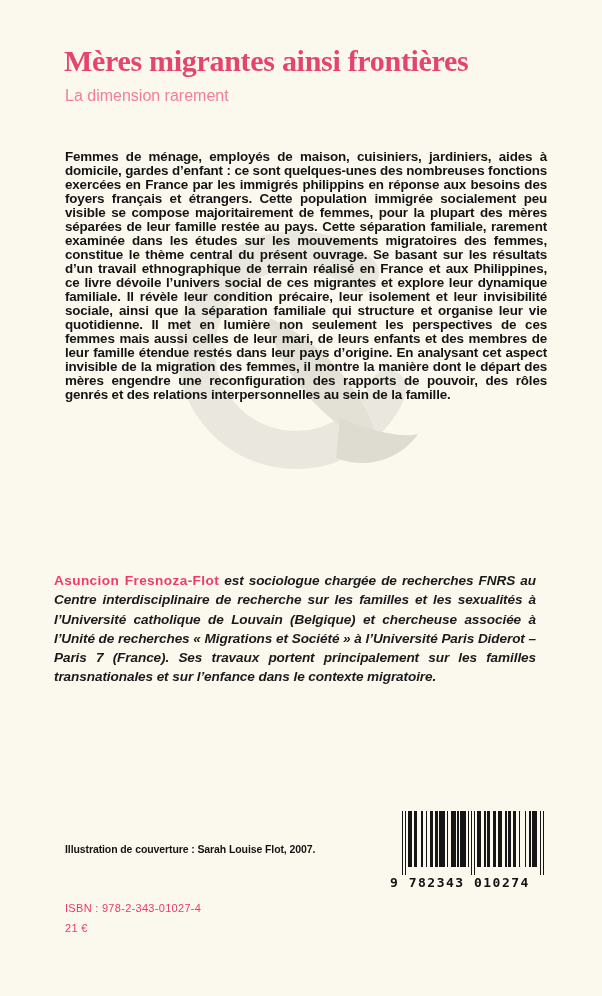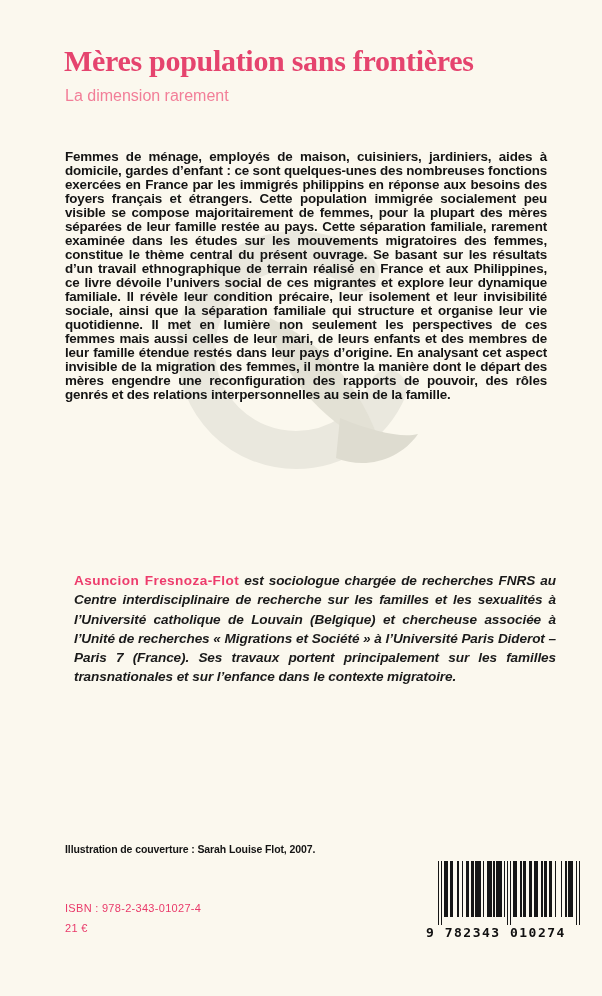--- a/index.html
+++ b/index.html
@@ -32,21 +32,21 @@
   .synopsis{
     position:absolute;left:65px;top:150px;width:482px;
     margin:0;
     font-size:13.4px;line-height:14px;
     font-weight:bold;
     text-align:justify;
     color:#141414;
     letter-spacing:-0.15px;
   }
   .bio{
-    position:absolute;left:74px;top:571px;width:482px;
+    position:absolute;left:54px;top:571px;width:482px;
     margin:0;
     font-size:13.6px;line-height:19.3px;
     font-style:italic;font-weight:600;
     text-align:justify;
     color:#1a1a1a;
     letter-spacing:-0.1px;
   }
   .bio .author{
     font-style:normal;
     color:#ed3c6c;
@@ -64,21 +64,21 @@
     color:#e93a6a;
     letter-spacing:0.3px;
   }
   .price{
     position:absolute;left:65px;top:922px;
     font-size:11px;font-weight:normal;
     color:#e93a6a;
     letter-spacing:0.3px;
   }
   .barcode{
-    position:absolute;left:390px;top:861px;width:158px;height:86px;margin-left:36px;
+    position:absolute;left:390px;top:811px;width:158px;height:86px;
   }
   .barcode svg{
     display:block;
     margin-left:12px;
     width:142px;height:64px;
   }
   .barcode-digits{
     margin-top:0px;
     font-family:"DejaVu Sans Mono",monospace;
     font-size:13px;font-weight:bold;
@@ -91,21 +91,21 @@
 <body>
 
 <div class="page">
 
   <svg class="watermark" viewBox="0 0 300 280" aria-hidden="true">
     <circle cx="146" cy="128" r="100" fill="none" stroke="#eae8de" stroke-width="38" stroke-dasharray="500 128" stroke-dashoffset="-40" stroke-linecap="round"></circle>
     <path d="M 120 96 C 168 118 212 162 232 228 C 178 204 136 160 118 104 Z" fill="#e3e1d5"></path>
     <path d="M 190 196 C 224 210 252 216 268 212 C 250 238 216 248 186 236 Z" fill="#dedcd0"></path>
   </svg>
 
-  <h1 class="book-title">Mères population sans frontières</h1>
+  <h1 class="book-title">Mères migrantes ainsi frontières</h1>
 
   <div class="book-subtitle">
     <div>La dimension rarement</div>
   </div>
 
   <p class="synopsis">Femmes de ménage, employés de maison, cuisiniers, jardiniers, aides à domicile, gardes d’enfant : ce sont quelques-unes des nombreuses fonctions exercées en France par les immigrés philippins en réponse aux besoins des foyers français et étrangers. Cette population immigrée socialement peu visible se compose majoritairement de femmes, pour la plupart des mères séparées de leur famille restée au pays. Cette séparation familiale, rarement examinée dans les études sur les mouvements migratoires des femmes, constitue le thème central du présent ouvrage. Se basant sur les résultats d’un travail ethnographique de terrain réalisé en France et aux Philippines, ce livre dévoile l’univers social de ces migrantes et explore leur dynamique familiale. Il révèle leur condition précaire, leur isolement et leur invisibilité sociale, ainsi que la séparation familiale qui structure et organise leur vie quotidienne. Il met en lumière non seulement les perspectives de ces femmes mais aussi celles de leur mari, de leurs enfants et des membres de leur famille étendue restés dans leur pays d’origine. En analysant cet aspect invisible de la migration des femmes, il montre la manière dont le départ des mères engendre une reconfiguration des rapports de pouvoir, des rôles genrés et des relations interpersonnelles au sein de la famille.</p>
 
   <p class="bio"><span class="author">Asuncion Fresnoza-Flot</span><span> est sociologue chargée de recherches FNRS au Centre interdisciplinaire de recherche sur les familles et les sexualités à l’Université catholique de Louvain (Belgique) et chercheuse associée à l’Unité de recherches « Migrations et Société » à l’Université Paris Diderot – Paris 7 (France). Ses travaux portent principalement sur les familles transnationales et sur l’enfance dans le contexte migratoire.</span></p>
 
   <div class="credit">Illustration de couverture : Sarah Louise Flot, 2007.</div>

